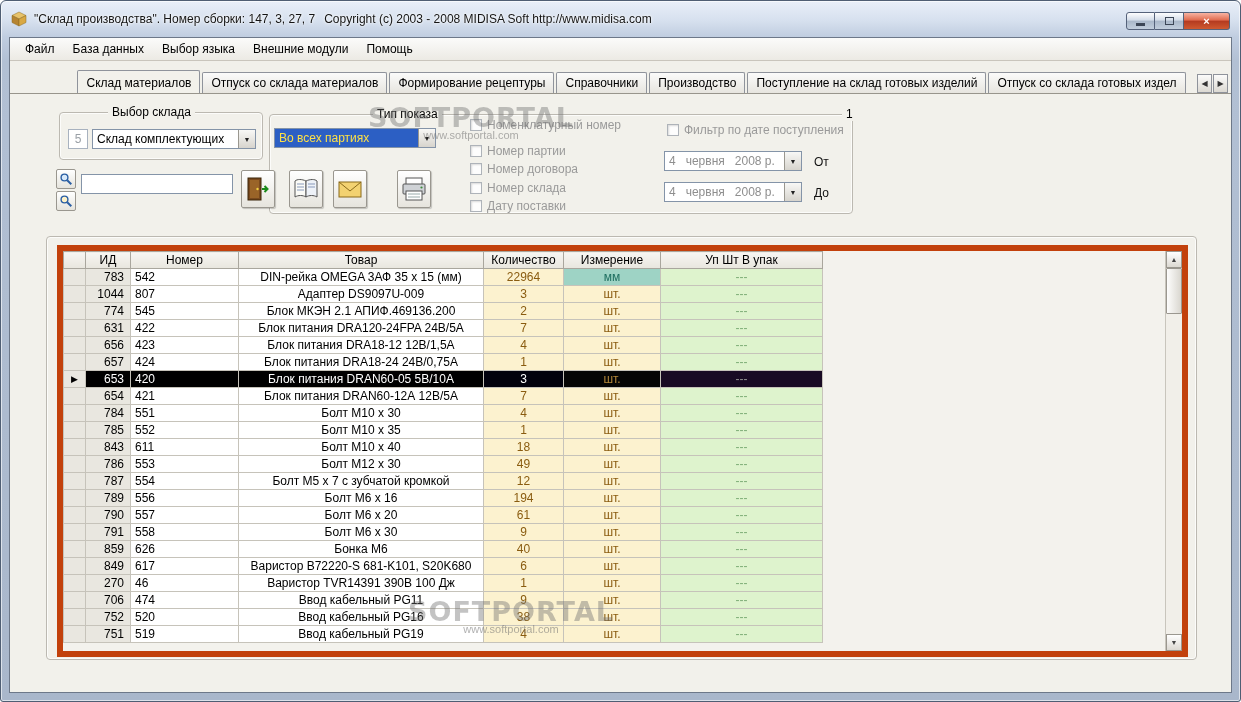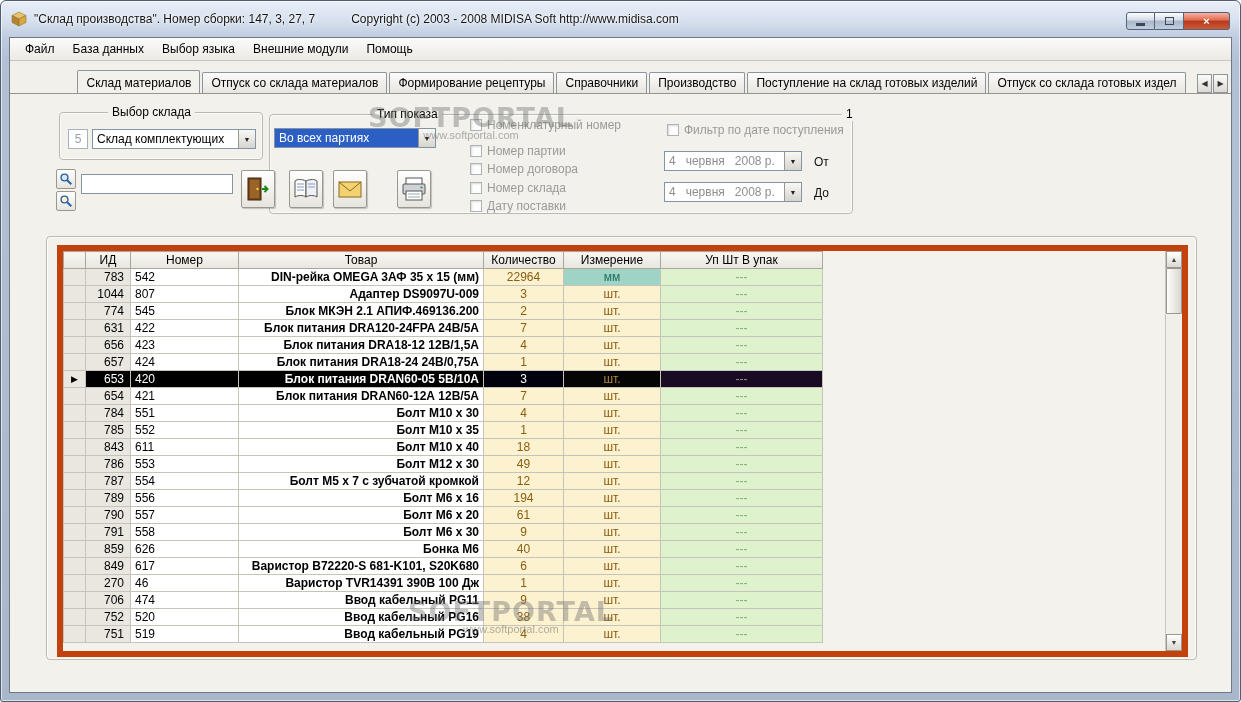--- a/index.html
+++ b/index.html
@@ -9,21 +9,21 @@
   
   .window {
     position:relative; width:1241px; height:702px; overflow:hidden;
     border:1px solid #4f5e73; border-radius:6px 6px 3px 3px;
     background:linear-gradient(180deg,#e9eff8 0px,#d6e0ee 20px,#c0cde0 36px,#b2c0d4 60px,#a9b7cb 100%);
     box-shadow:inset 0 0 0 1px rgba(255,255,255,.6);
   }
   .titlebar { position:absolute; top:0; left:0; right:0; height:36px; display:flex; align-items:center; padding:0 10px; }
   .app-icon { width:16px; height:16px; margin-right:7px; flex:none; }
   .title-text { font-size:12px; color:#141414; text-shadow:0 0 4px #fff,0 0 2px #fff; white-space:nowrap; }
-  .title-copy { font-size:12px; color:#141414; margin-left:36px; text-shadow:0 0 4px #fff,0 0 2px #fff; white-space:nowrap; }
+  .title-copy { font-size:12px; color:#141414; margin-left:9px; text-shadow:0 0 4px #fff,0 0 2px #fff; white-space:nowrap; }
   .win-controls { position:absolute; top:11px; right:10px; display:flex; }
   .win-btn { height:18px; border:1px solid #55627a; display:flex; align-items:center; justify-content:center; color:#fff; font-size:11px; line-height:1; }
   .win-btn.min { width:29px; border-radius:3px 0 0 3px; background:linear-gradient(#fdfdfe,#d3dce8 45%,#a9b7c9 50%,#c2cedd); }
   .win-btn.max { width:29px; border-left:none; background:linear-gradient(#fdfdfe,#d3dce8 45%,#a9b7c9 50%,#c2cedd); }
   .win-btn.close { width:46px; border-left:none; border-radius:0 3px 3px 0; background:linear-gradient(#f7b3a2,#e06a4e 45%,#b33a20 50%,#cf5930); font-weight:bold; }
   .min-bar { width:9px; height:3px; background:#3c4656; margin-top:7px; }
   .max-box { width:9px; height:8px; border:1px solid #3c4656; background:transparent; }
 
   
   .frame { position:absolute; left:8px; right:8px; top:36px; bottom:8px; background:#f1f0ea; border:1px solid #6d7889; }
@@ -43,21 +43,21 @@
 
   
   .gb { position:absolute; border:1px solid #bcb9b1; border-radius:4px; box-shadow:inset 0 0 0 1px #fcfcfa; }
   .gb-cap { position:absolute; top:-8px; background:#f2f1eb; padding:0 4px; line-height:14px; white-space:nowrap; }
 
   
   .combo { position:absolute; height:20px; border:1px solid #8494a8; background:#fff; display:flex; overflow:hidden; }
   .combo .val { flex:1; padding:2px 4px; white-space:pre; overflow:hidden; }
   .combo .drop { flex:none; width:17px; border-left:1px solid #9a978f; background:linear-gradient(#f8f8f6,#d7d4cd);
                  display:flex; align-items:center; justify-content:center; font-size:7px; color:#222; }
-  .combo.sel .val { background:#2c5fc4; color:#ffffff; }
+  .combo.sel .val { background:#2c5fc4; color:#fde047; }
   .combo.dis .val { color:#8e8e8e; }
 
   .edit { position:absolute; border:1px solid #8494a8; background:#fff; height:20px; padding:2px 4px; font:inherit; }
   .idx-box { position:absolute; width:20px; height:20px; border:1px solid #a8b2bf; background:#fff; color:#9aa0a6; text-align:center; line-height:18px; }
 
   .cb { position:absolute; display:flex; align-items:center; gap:5px; color:#9a9a9a; white-space:nowrap; }
   .cb .box { width:12px; height:12px; flex:none; border:1px solid #aeb3b9; background:#fdfdfd; box-shadow:inset 1px 1px 2px rgba(0,0,0,.14); }
 
   .lbl { position:absolute; color:#111; white-space:nowrap; }
 
@@ -73,21 +73,21 @@
   table.grid { border-collapse:collapse; table-layout:fixed; width:739px; }
   .grid th { height:17px; padding:0 4px; font-weight:normal; text-align:center;
              background:linear-gradient(#f7f6f2,#e8e6de); border:1px solid #a9a69d; overflow:hidden; white-space:nowrap; }
   .grid td { height:17px; padding:0 4px; border-right:1px solid #c6c3ba; border-bottom:1px solid #c6c3ba; border-left:1px solid #c6c3ba;
              overflow:hidden; white-space:nowrap; background:#fff; }
   .col-ind { width:22px; } .col-id { width:45px; } .col-num { width:108px; } .col-name { width:245px; }
   .col-qty { width:80px; } .col-unit { width:97px; } .col-pack { width:162px; }
   td.c-ind { background:#e9e7e0; text-align:center; font-size:9px; padding:0 1px; }
   td.c-id  { background:#e9e7e0; text-align:right; padding-right:6px; }
   td.c-num { text-align:left; }
-  td.c-name{ text-align:right;font-weight:bold; }
+  td.c-name{ text-align:center; }
   td.c-qty { background:#fcf2cf; text-align:center; color:#8a5c10; }
   td.c-unit{ background:#fcf2cf; text-align:center; color:#8a5c10; }
   td.c-unit.unit-mm { background:#9ed3c5; color:#1e6e60; }
   td.c-pack{ background:#def3cd; text-align:center; color:#7fae78; }
   tr.selected td { background:#000; color:#fff; }
   tr.selected td.c-ind { background:#e9e7e0; color:#000; }
   tr.selected td.c-qty { background:#01010d; color:#fff; }
   tr.selected td.c-unit{ background:#050505; color:#b5893a; }
   tr.selected td.c-pack{ background:#190b24; color:#8f8f8f; }
 

